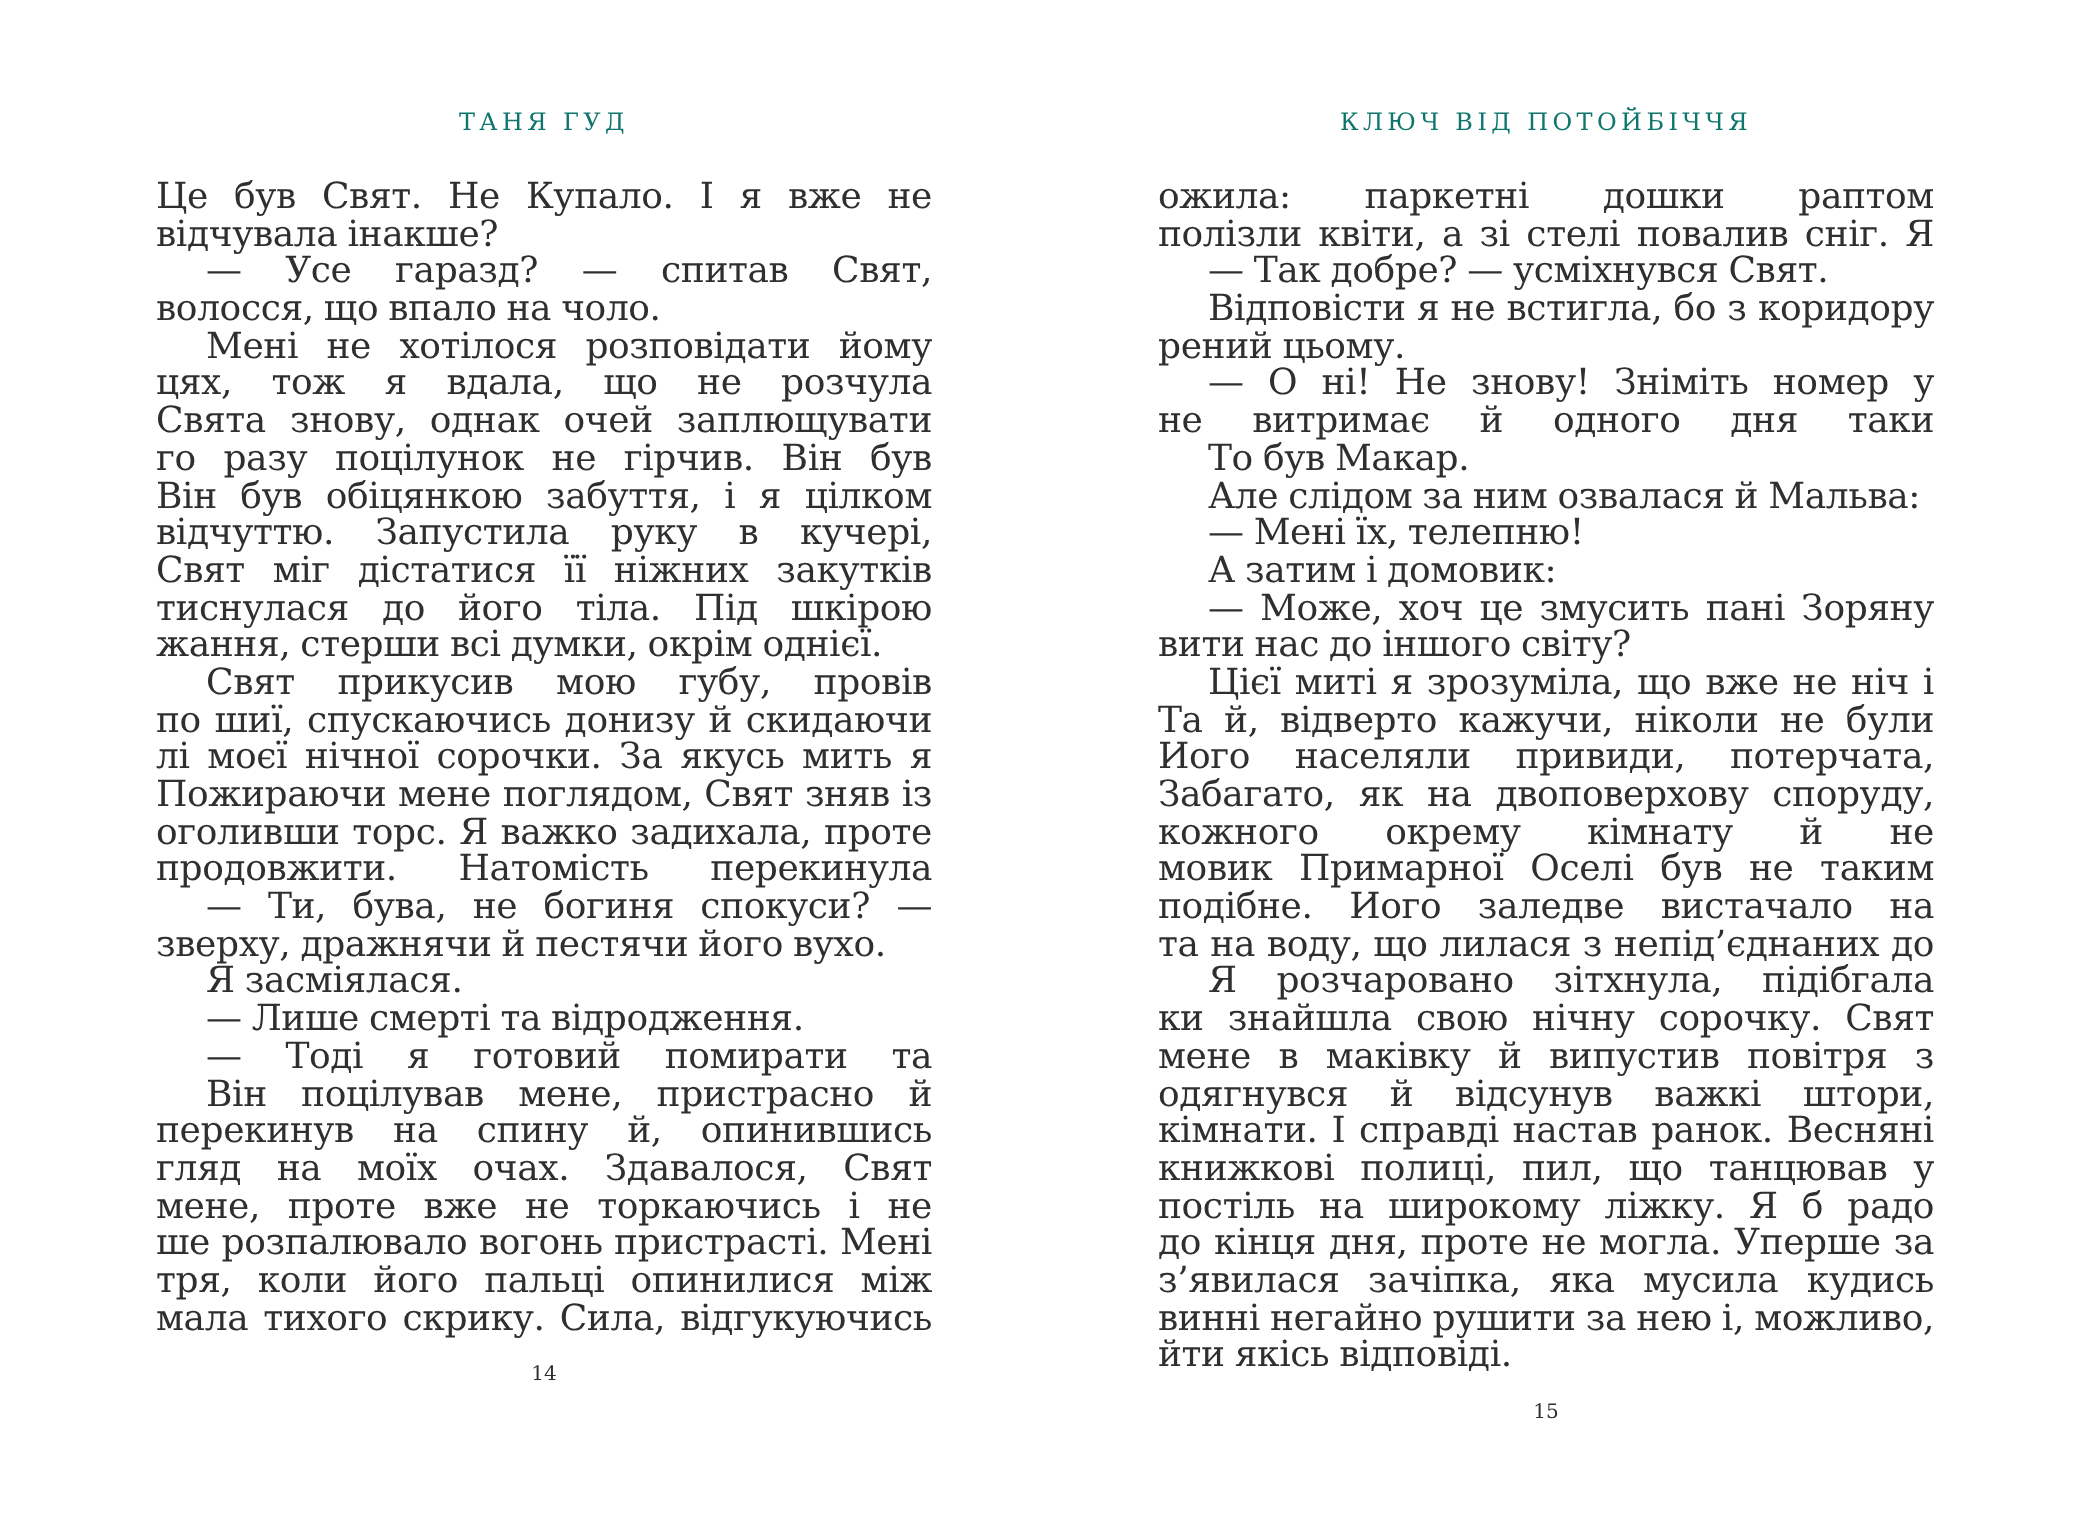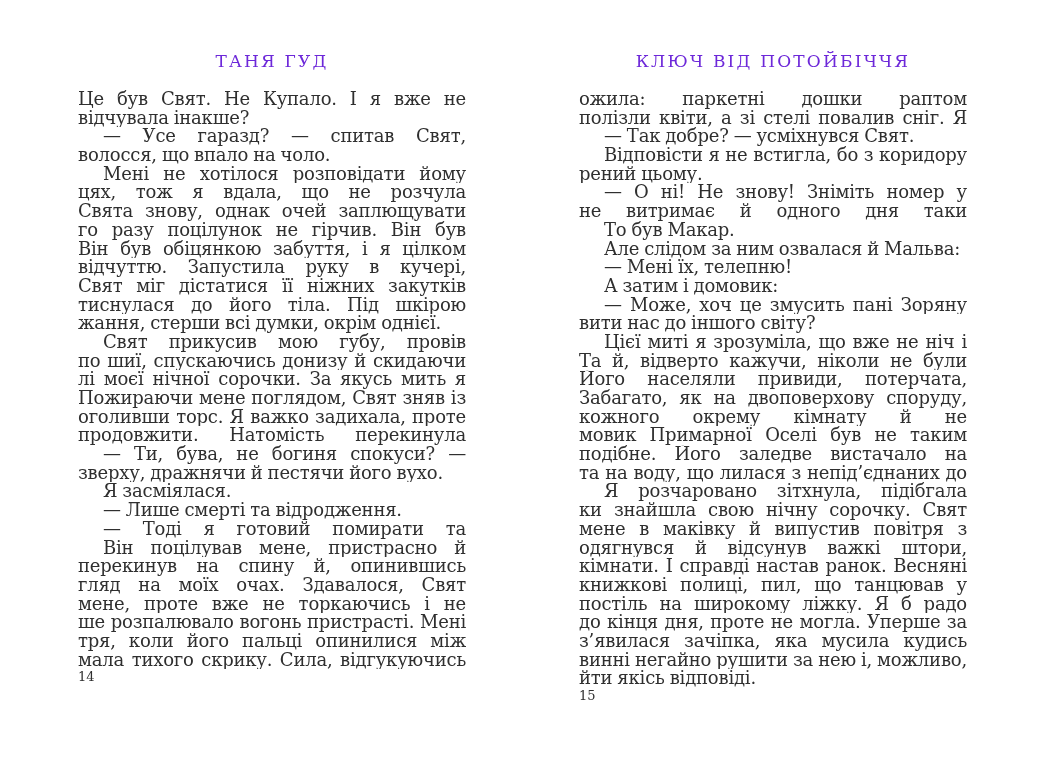--- a/index.html
+++ b/index.html
@@ -17,45 +17,46 @@
   .page {
     position: absolute;
     top: 54px;
     width: 388px;
   }
   #left-page  { left: 78px; }
   #right-page { left: 579px; }
 
   .running-header {
     text-align: center;
-    font-size: 17px;
+    font-size: 12px;
     letter-spacing: 2.2px;
-    color: #6d28d9;
+    color: #0f766e;
     line-height: 15px;
     height: 15px;
   }
   .page-body {
     margin-top: 21px;
     color: #2f2f2f;
     font-size: 18px;
     letter-spacing: -0.2px;
     word-spacing: -0.5px;
     line-height: 18.7px;
   }
   .line {
     height: 18.7px;
     overflow: hidden;
     text-align: justify;
     text-align-last: justify;
   }
   .line.first { text-indent: 25px; }
   .line.lastline { text-align-last: left; }
   .page-number {
-    text-align: left;
-    font-size: 13px;
+    margin-top: 13px;
+    text-align: center;
+    font-size: 10px;
     color: #2f2f2f;
   }
 </style>
 </head>
 <body>
 
 <div>
 
   <div class="page" id="left-page">
     <div class="running-header">ТАНЯ ГУД</div>

